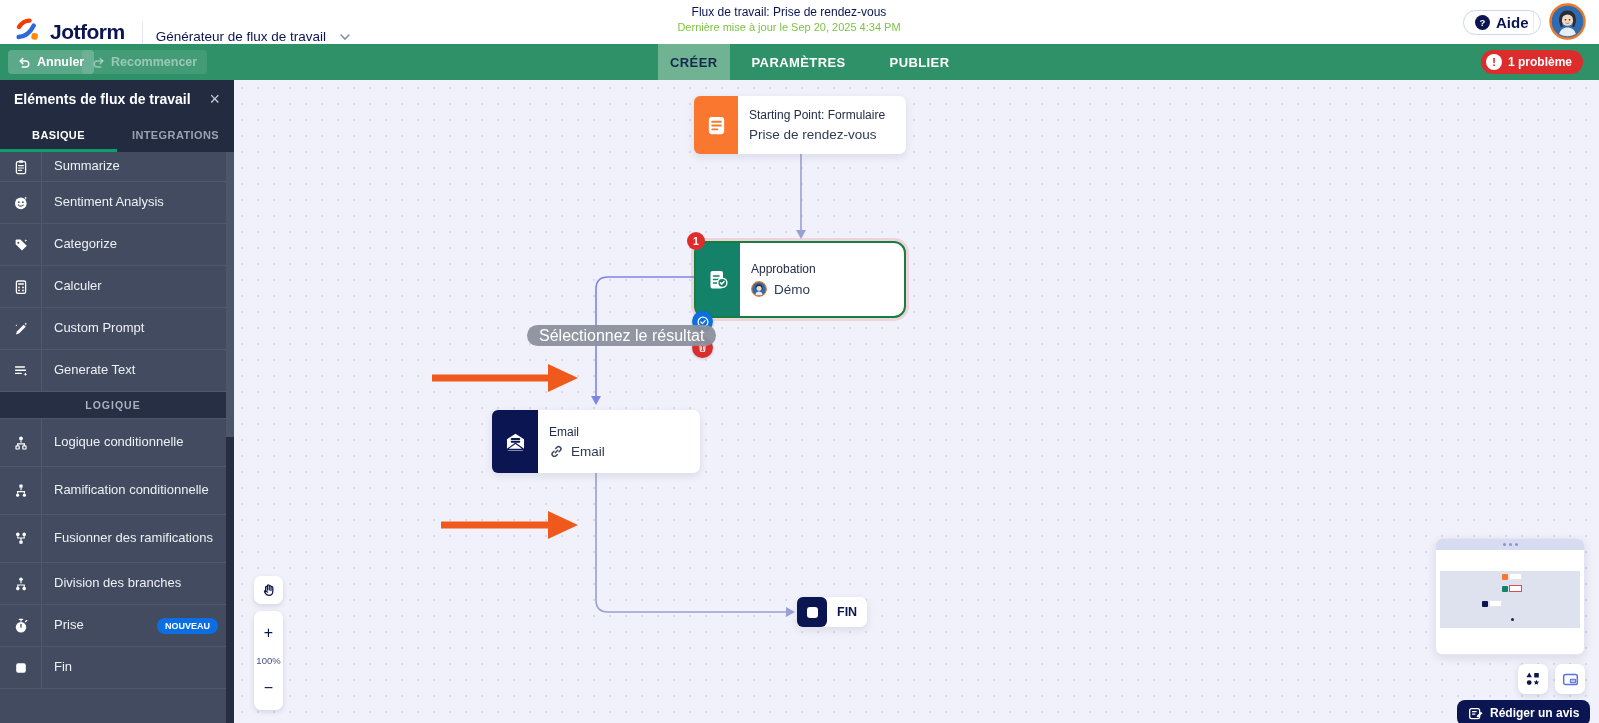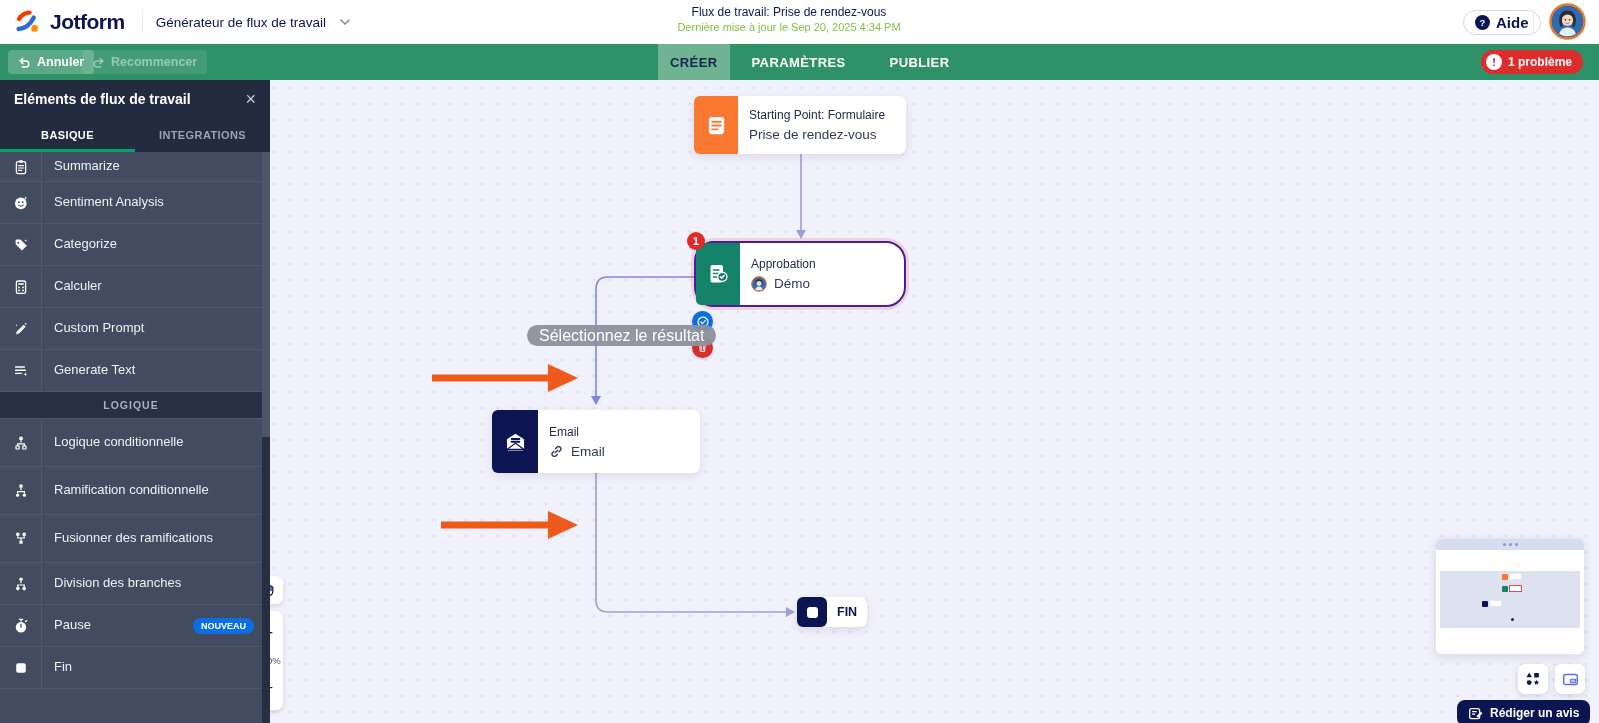--- a/index.html
+++ b/index.html
@@ -2,21 +2,21 @@
 <html><head>
 <meta charset="utf-8">
 <style>
   *{box-sizing:border-box;margin:0;padding:0}
   html,body{width:1599px;height:723px;overflow:hidden}
   body{font-family:"Liberation Sans",sans-serif}
   .app{position:relative;width:1599px;height:723px;background:#fff;overflow:hidden}
 
   
   .top{position:absolute;top:0;left:0;right:0;height:44px;background:#fff;z-index:40}
-  .brand{position:absolute;left:14px;top:0;height:44px;display:flex;align-items:center;gap:9px}
+  .brand{position:absolute;left:14px;top:0;height:44px;display:flex;align-items:flex-end;gap:9px}
   .brand-name{font-size:21px;font-weight:bold;color:#0a1551;letter-spacing:-.5px}
   .brand-sep{width:1px;height:22px;background:#e3e6f0;margin:0 4px 0 8px}
   .product{display:flex;align-items:center;gap:14px;font-size:13.5px;color:#0a1551;cursor:pointer}
   .title-block{position:absolute;left:789px;top:5px;transform:translateX(-50%);text-align:center;white-space:nowrap}
   .wf-title{font-size:12px;font-weight:normal;color:#0a1551}
   .wf-sub{font-size:11px;color:#7dc242;margin-top:2px}
   .help-btn{position:absolute;left:1463px;top:10px;height:25px;display:flex;align-items:center;gap:6px;
     padding:0 11px;border:1px solid #cfd5ee;border-radius:13px;background:#fff;cursor:pointer}
   .help-q{width:15px;height:15px;border-radius:50%;background:#0a1551;color:#fff;font-size:9.5px;font-weight:bold;
     display:flex;align-items:center;justify-content:center}
@@ -34,21 +34,21 @@
   .bar-tab{height:36px;display:flex;align-items:center;padding:0 22px;font-size:13px;font-weight:bold;
     letter-spacing:.4px;color:#fff;cursor:pointer}
   .bar-tab.active{background:#6fb392;color:#17284e;padding:0 12px}
   .problem-badge{position:absolute;right:16px;top:6px;height:24px;display:flex;align-items:center;gap:6px;
     background:#dd2c2c;border-radius:12px;padding:0 11px 0 5px;cursor:pointer}
   .pb-ico{width:16px;height:16px;border-radius:50%;background:#fff;color:#c81e1e;font-size:11px;font-weight:bold;
     display:flex;align-items:center;justify-content:center}
   .pb-txt{color:#fff;font-size:12px;font-weight:bold}
 
   
-  .sidebar{position:absolute;left:0;top:80px;width:270px;bottom:0;background:#424b5f;z-index:30}
+  .sidebar{position:absolute;left:0;top:80px;width:234px;bottom:0;background:#424b5f;z-index:30}
   .sb-head{height:38px;background:#222b3f;display:flex;align-items:center;justify-content:space-between;padding:0 14px}
   .sb-title{font-size:14px;font-weight:bold;color:#fff}
   .sb-close{color:#c6cbd6;font-size:18px;line-height:1;cursor:pointer}
   .sb-tabs{height:34px;background:#222b3f;display:flex;position:relative}
   .sb-tab{flex:1;display:flex;align-items:center;justify-content:center;font-size:11px;font-weight:bold;
     letter-spacing:.4px;color:#9ba2b1;cursor:pointer;position:relative}
   .sb-tab.active{color:#fff}
   .sb-tab.active::after{content:"";position:absolute;left:0;right:0;bottom:0;height:3px;background:#0c9e6d}
   .sb-list{position:absolute;top:72px;left:0;right:8px;bottom:0;overflow:hidden}
   .s-row{display:flex;align-items:center;border-bottom:1px solid #4e576b;cursor:pointer}
@@ -67,21 +67,21 @@
   .overlay{position:absolute;left:0;top:0;width:1599px;height:723px;z-index:2;pointer-events:none}
 
   .node{position:absolute;display:flex;background:#fff;border-radius:7px;
     box-shadow:0 3px 8px rgba(50,60,100,.12);z-index:5;cursor:pointer}
   .node-icon{width:44px;align-self:stretch;display:flex;align-items:center;justify-content:center;
     border-radius:6px 0 0 6px}
   .node-body{flex:1;display:flex;flex-direction:column;justify-content:center;gap:5px;padding-left:11px}
   .node-title{font-size:12px;font-weight:normal;color:#222c49}
   .node-sub{font-size:13.5px;color:#303a55;display:flex;align-items:center;gap:7px}
   .start-node{left:694px;top:96px;width:212px;height:58px}
-  .approval-node{left:694px;top:241px;width:212px;height:66px;border:2px solid #4c1d95;border-radius:20px;
+  .approval-node{left:694px;top:241px;width:212px;height:77px;border:2px solid #15803d;border-radius:12px;
     box-shadow:0 0 0 3px rgba(230,58,65,.16)}
   .approval-node .node-icon{border-radius:5px 0 0 5px}
   .email-node{left:492px;top:410px;width:208px;height:63px}
   .err-badge{position:absolute;left:687px;top:232px;width:18px;height:18px;border-radius:50%;background:#e02b2b;
     color:#fff;font-size:10.5px;font-weight:bold;display:flex;align-items:center;justify-content:center;z-index:6}
   .act-circle{position:absolute;width:21px;height:21px;border-radius:50%;display:flex;align-items:center;
     justify-content:center;z-index:6;cursor:pointer;box-shadow:0 1px 3px rgba(0,0,0,.18)}
   .act-approve{left:692px;top:311px;background:#0b6fe0}
   .act-delete{left:692px;top:337px;background:#da2d2d}
   .hint-pill{position:absolute;left:527px;top:325px;height:21px;line-height:21px;padding:0 12px;
@@ -468,21 +468,21 @@
       </div>
 
       <div class="s-row" style="height:42px">
         <div class="s-ico">
           <svg width="16" height="16" viewBox="0 0 16 16">
               <circle cx="8" cy="9.2" r="5.2" fill="#fff"></circle>
               <path d="M8 9.2V6.4" stroke="#424b5f" stroke-width="1.3" stroke-linecap="round"></path>
               <path d="M6.4 1.4h3.2M8 1.4v1.8M12.6 3.6l1.2-1" stroke="#fff" stroke-width="1.3" stroke-linecap="round"></path>
             </svg>
         </div>
-        <div class="s-label">Pause</div>
+        <div class="s-label">Prise</div>
         <span class="nouveau">NOUVEAU</span>
       </div>
 
       <div class="s-row" style="height:42px">
         <div class="s-ico">
           <svg width="16" height="16" viewBox="0 0 16 16">
               <rect x="3.2" y="3.2" width="9.6" height="9.6" rx="2" fill="#fff"></rect>
             </svg>
         </div>
         <div class="s-label">Fin</div>

